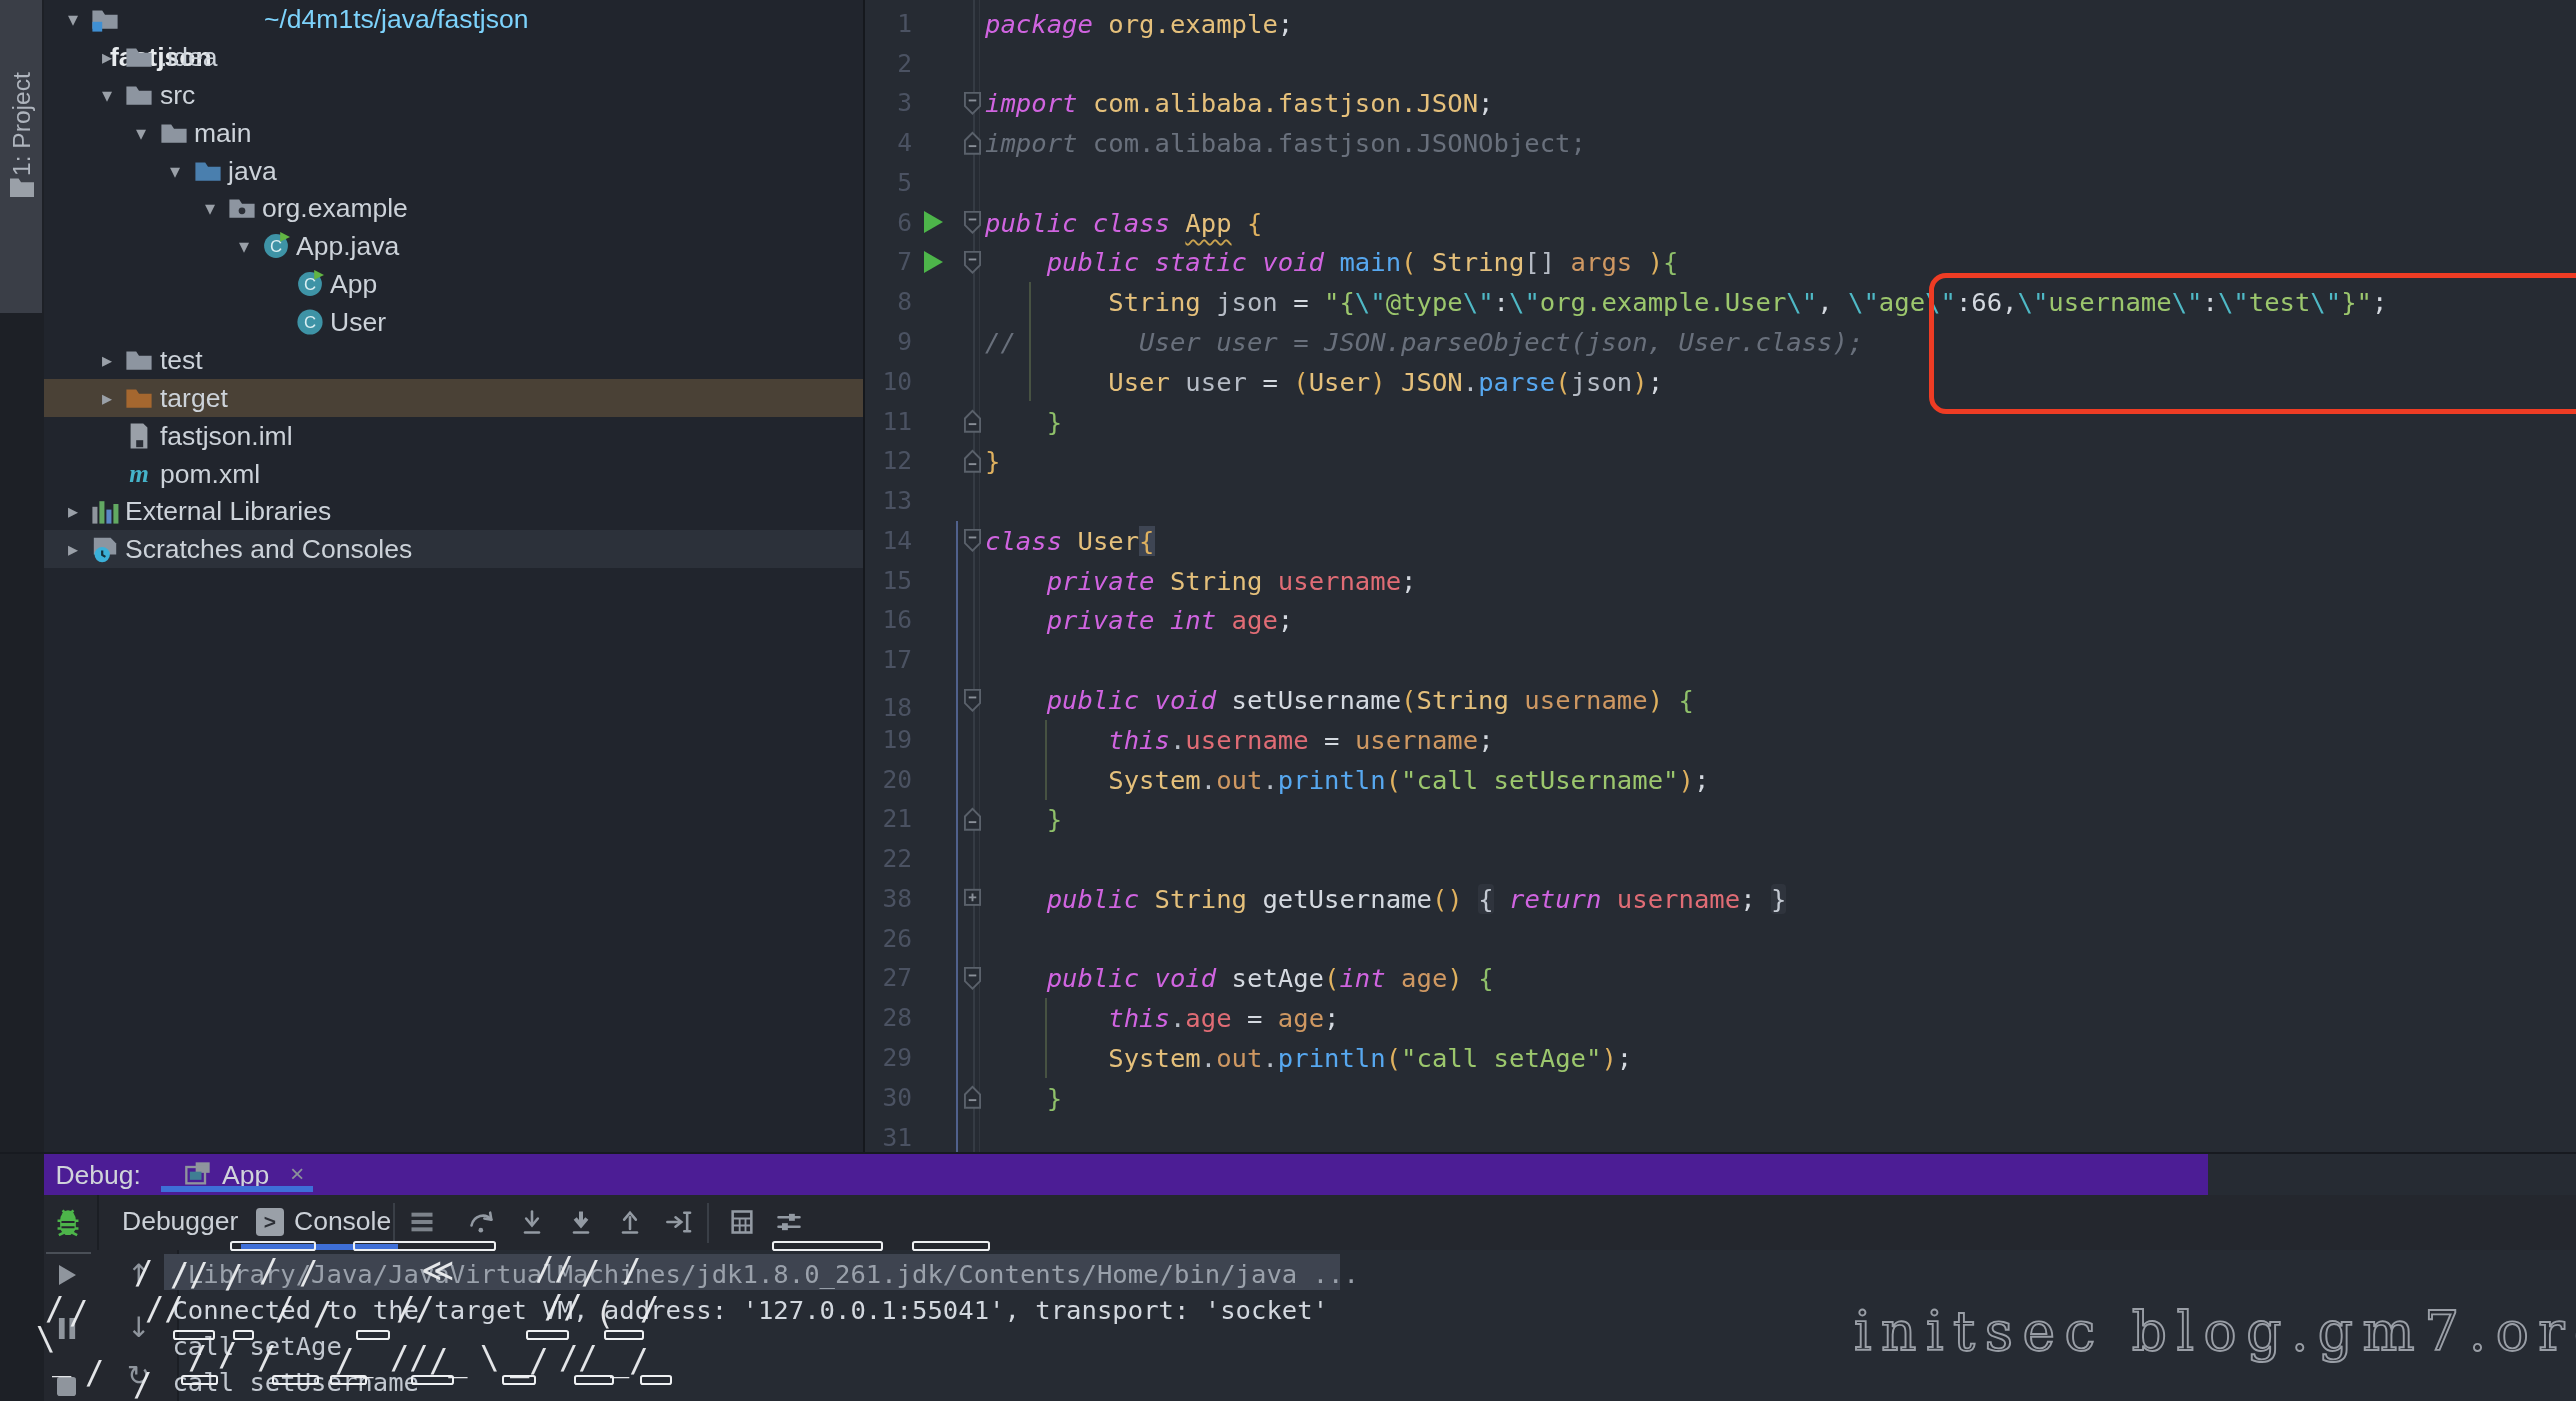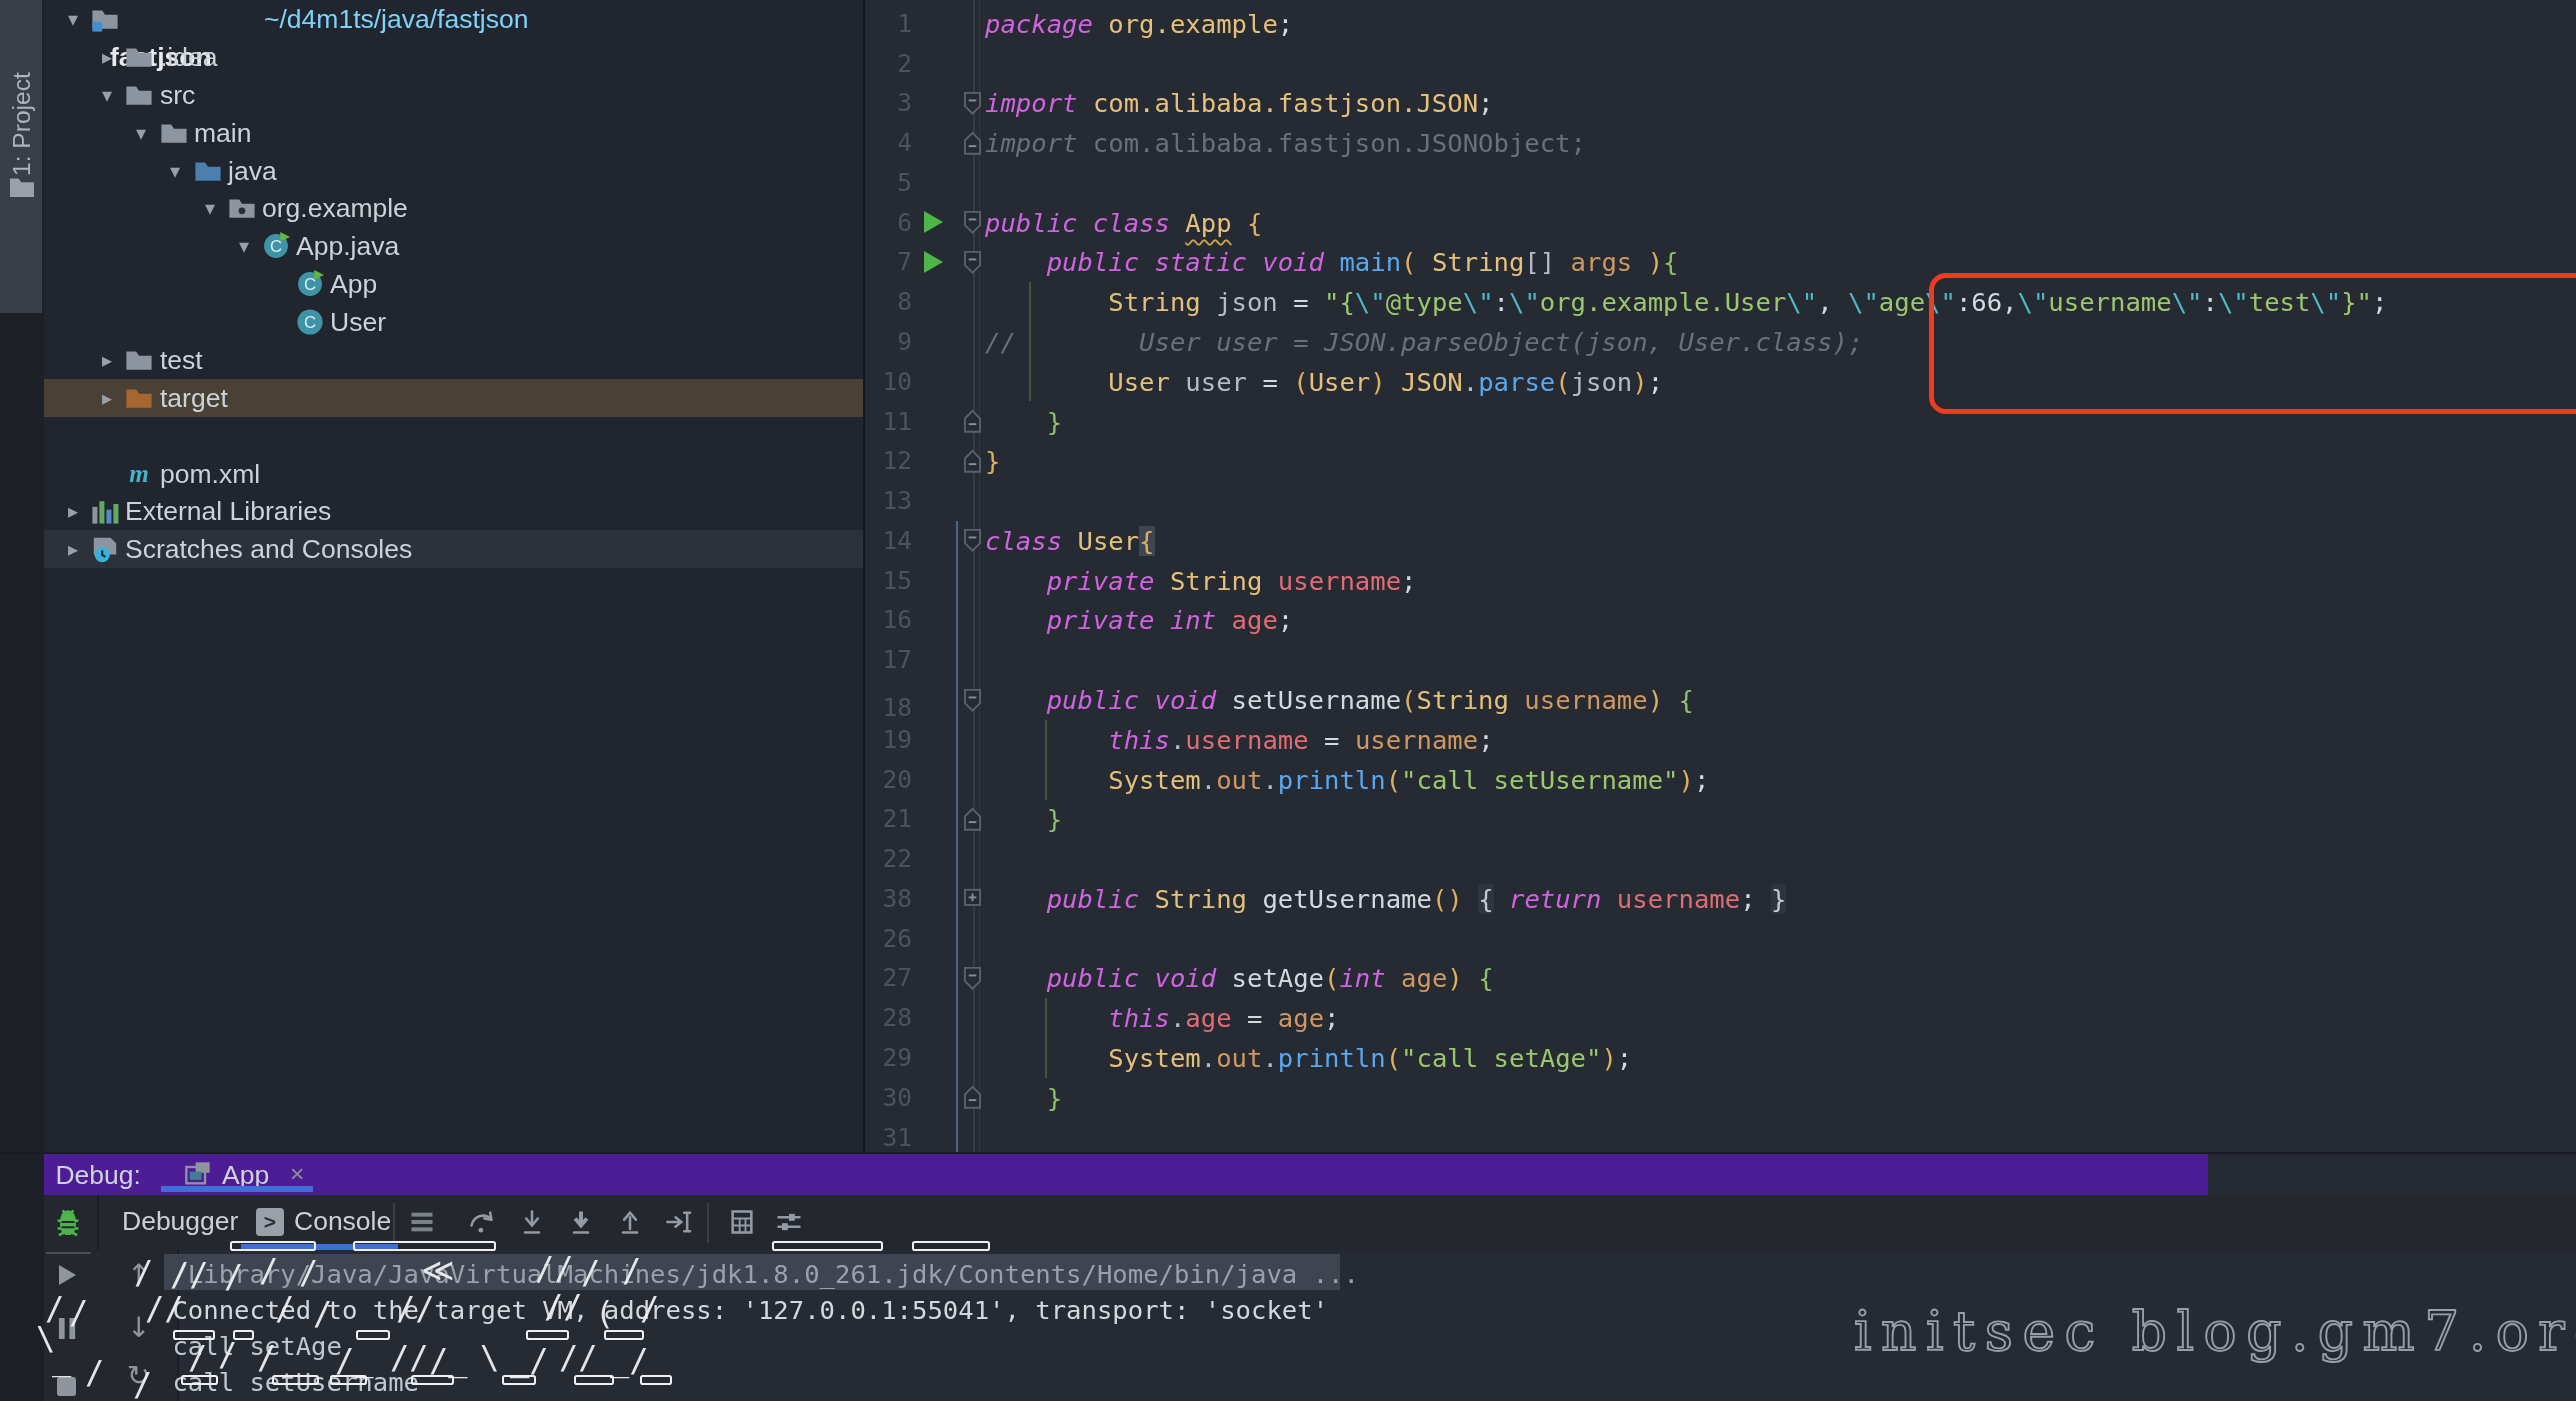--- a/index.html
+++ b/index.html
@@ -196,20 +196,29 @@
       </div>
       <div class="trow sel-target" style="top: 379px;">
         <div class="chev" style="left: 49px;">▸</div>
         <div class="ticon" style="left: 81px;">
           <svg width="28" height="28" viewBox="0 0 20 20">
             <path d="M1 4h7l2 3h9v10H1z" fill="#a5672f"></path>
           </svg>
         </div>
         <div class="tlabel" style="left: 116px;">target</div>
       </div>
+      <div class="trow" style="top: 417px;">
+        <div class="ticon" style="left: 81px;">
+          <svg width="28" height="28" viewBox="0 0 20 20">
+            <path d="M4 1h9l3 3v15H4z" fill="#9aa0a8"></path>
+            <rect x="8" y="13" width="5" height="5" fill="#2a2e36"></rect>
+          </svg>
+        </div>
+        <div class="tlabel" style="left: 116px;">fastjson.iml</div>
+      </div>
       <div class="trow" style="top: 455px;">
         <div class="ticon" style="left: 81px;">
           <svg width="28" height="28" viewBox="0 0 20 20" style="font-size:28px">
             <text x="10" y="16" font-size="18" font-style="italic" font-weight="bold" font-family="Liberation Serif" fill="#45b3c9" text-anchor="middle">m</text>
           </svg>
         </div>
         <div class="tlabel" style="left: 116px;">pom.xml</div>
       </div>
       <div class="trow" style="top: 492px;">
         <div class="chev" style="left: 15px;">▸</div>

